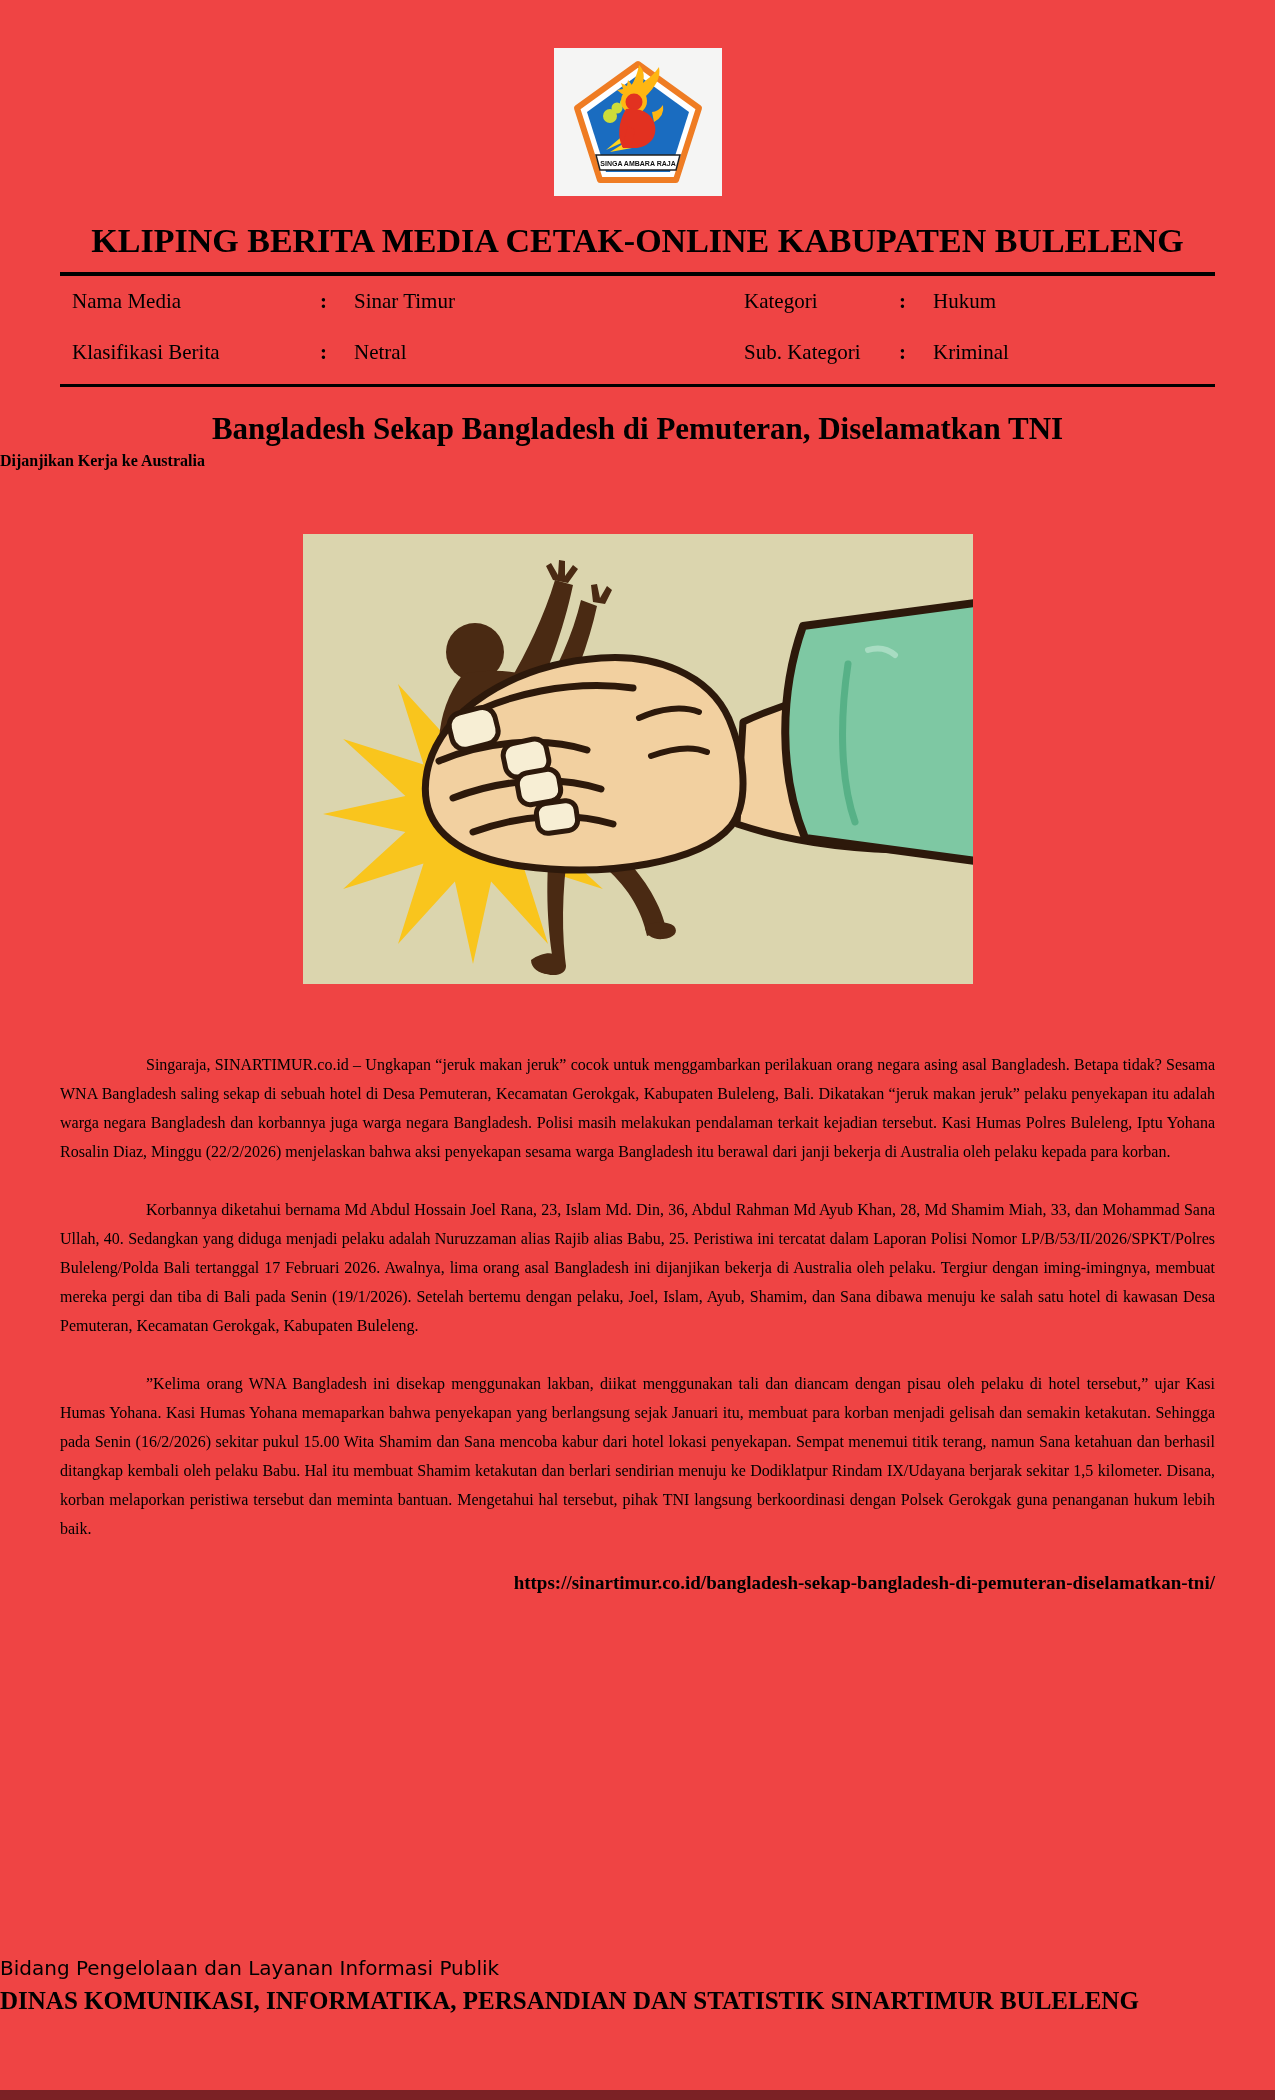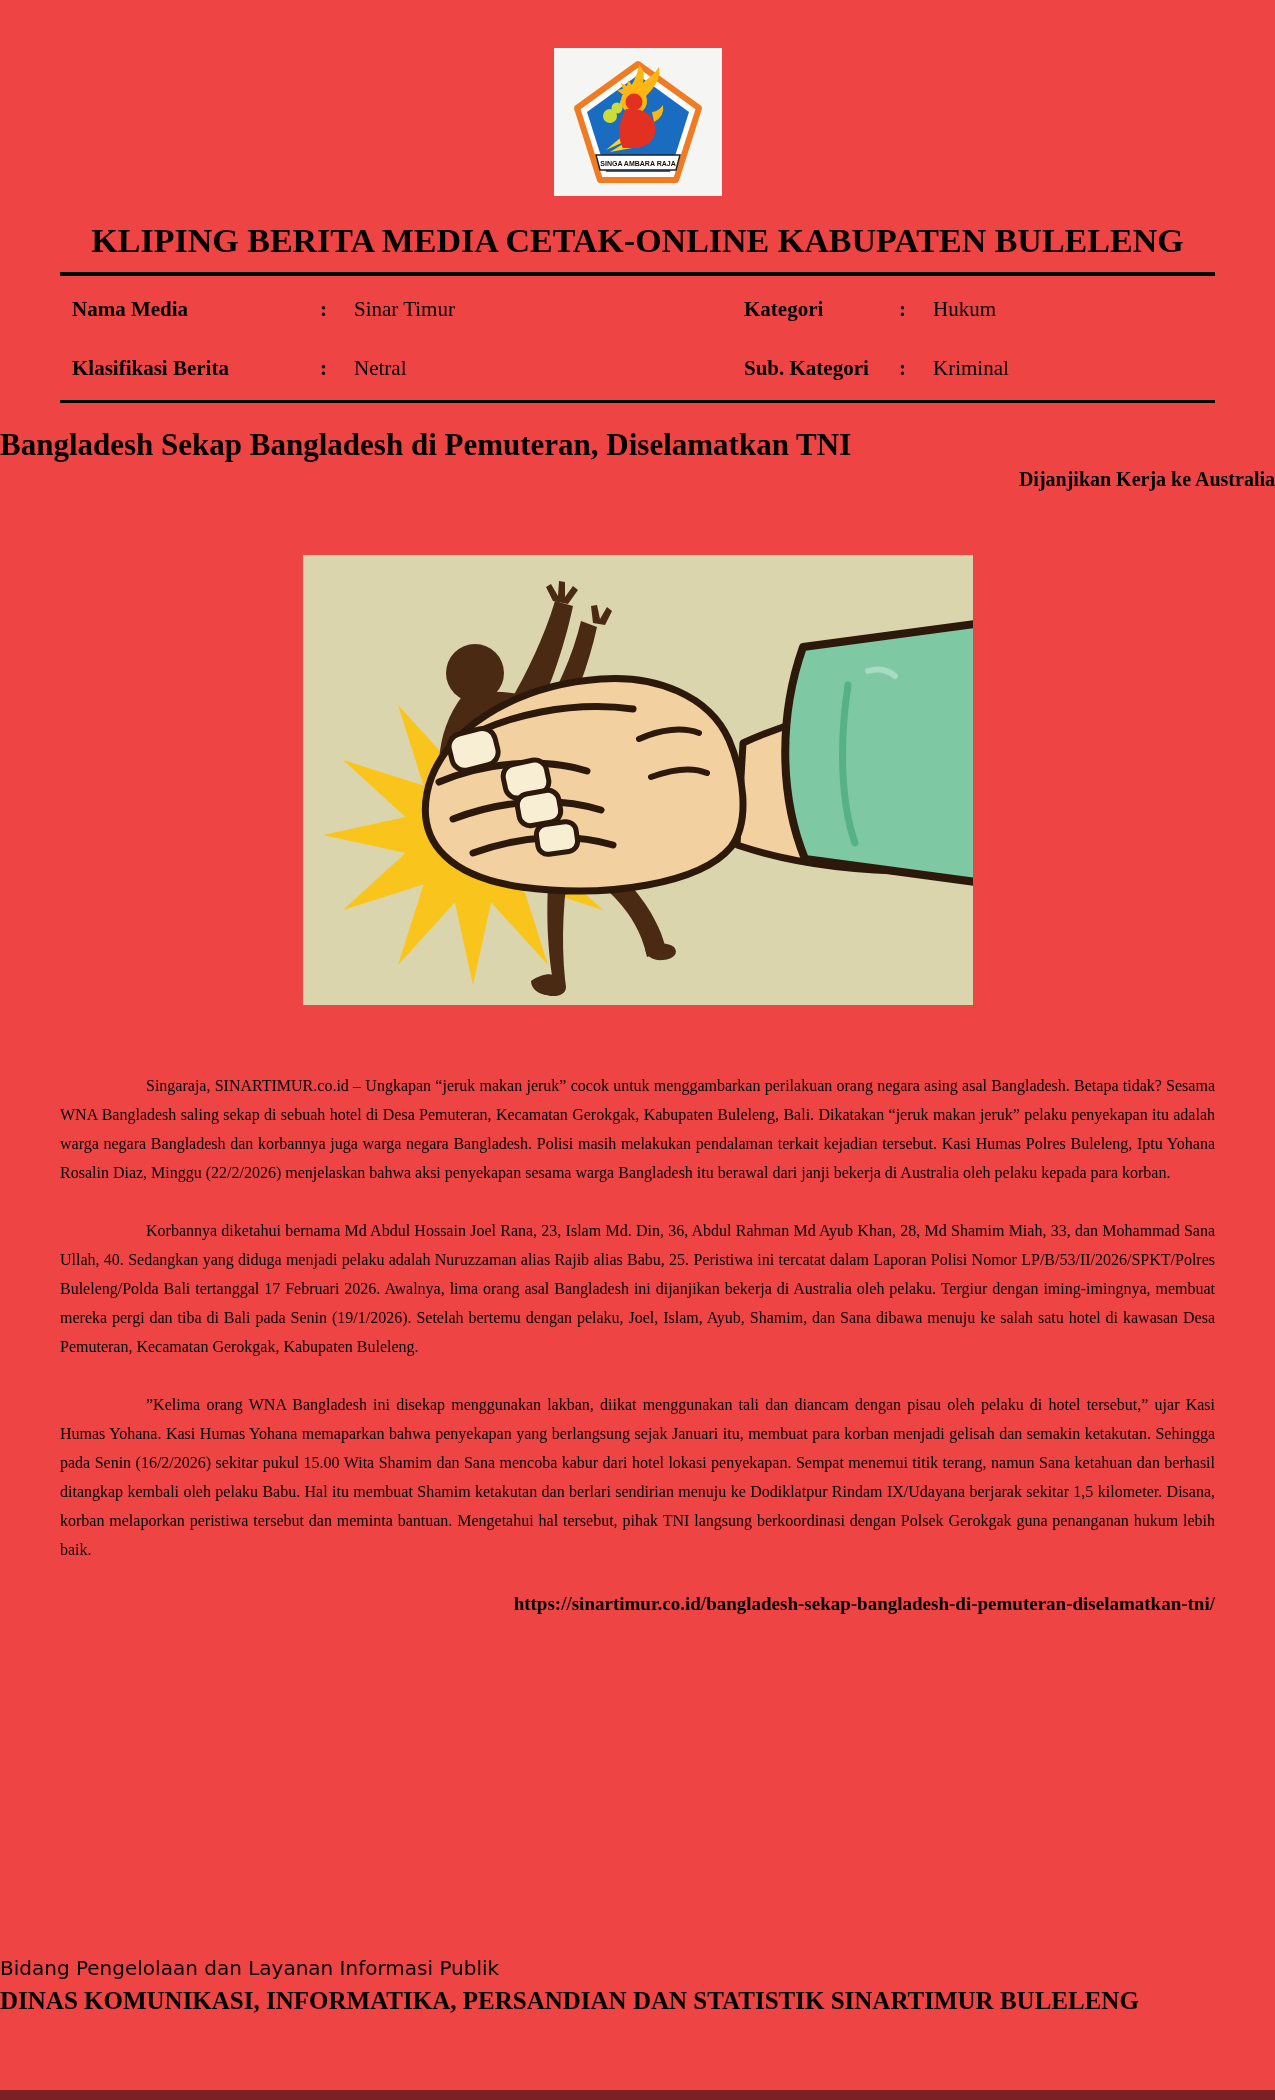--- a/index.html
+++ b/index.html
@@ -10,25 +10,25 @@
   }
   
   .logo-row { display:flex; justify-content:center; padding-top:48px; }
   .logo-box { width:168px; height:148px; background:#f5f5f4; display:flex; align-items:center; justify-content:center; }
   .doc-title { text-align:center; font-weight:bold; font-size:34px; margin-top:26px; white-space:nowrap; }
   .rule-thick { border-top:4px solid #000; margin:12px 60px 0; }
   .rule-thin  { border-top:3px solid #000; margin:6px 60px 0; }
   
   .meta { margin:0 60px; font-size:21px; }
   .meta-row { display:grid; grid-template-columns:248px 34px 390px 155px 34px 1fr; padding:13px 0 13px 12px; align-items:baseline; }
-  .m-label { font-weight:bold;margin-top:8px; }
+  .m-label { font-weight:normal; }
   .m-colon { font-weight:bold; }
   
-  .article-title { font-weight:bold; font-size:31px; margin-top:24px; white-space:nowrap; }
-  .article-subtitle { text-align:right; font-weight:bold; font-size:20px; margin-top:5px; }
+  .article-title { text-align:center; font-weight:bold; font-size:31px; margin-top:24px; white-space:nowrap; }
+  .article-subtitle { text-align:left; font-weight:bold; font-size:16px; margin-top:5px; }
   .illustration-wrap { display:flex; justify-content:center; margin-top:64px; }
   .illu { width:670px; height:450px; display:block; }
   .body-text { margin:66px 60px 0; font-size:16px; line-height:29px; text-align:justify; }
   .body-text p { margin:0 0 29px 0; text-indent:86px; }
   .source-url { margin:0 60px; font-weight:bold; font-size:19px;text-align:right; }
   
   .footer { position:absolute; left:0; right:0; bottom:85px; text-align:left; }
   .footer-line1 { font-family:"DejaVu Sans","Liberation Sans",sans-serif; font-size:20px; }
   .footer-line2 { font-weight:bold; font-size:25px; margin-top:7px; white-space:nowrap; }
   .bottom-bar { position:absolute; left:0; right:0; bottom:0; height:10px; }

